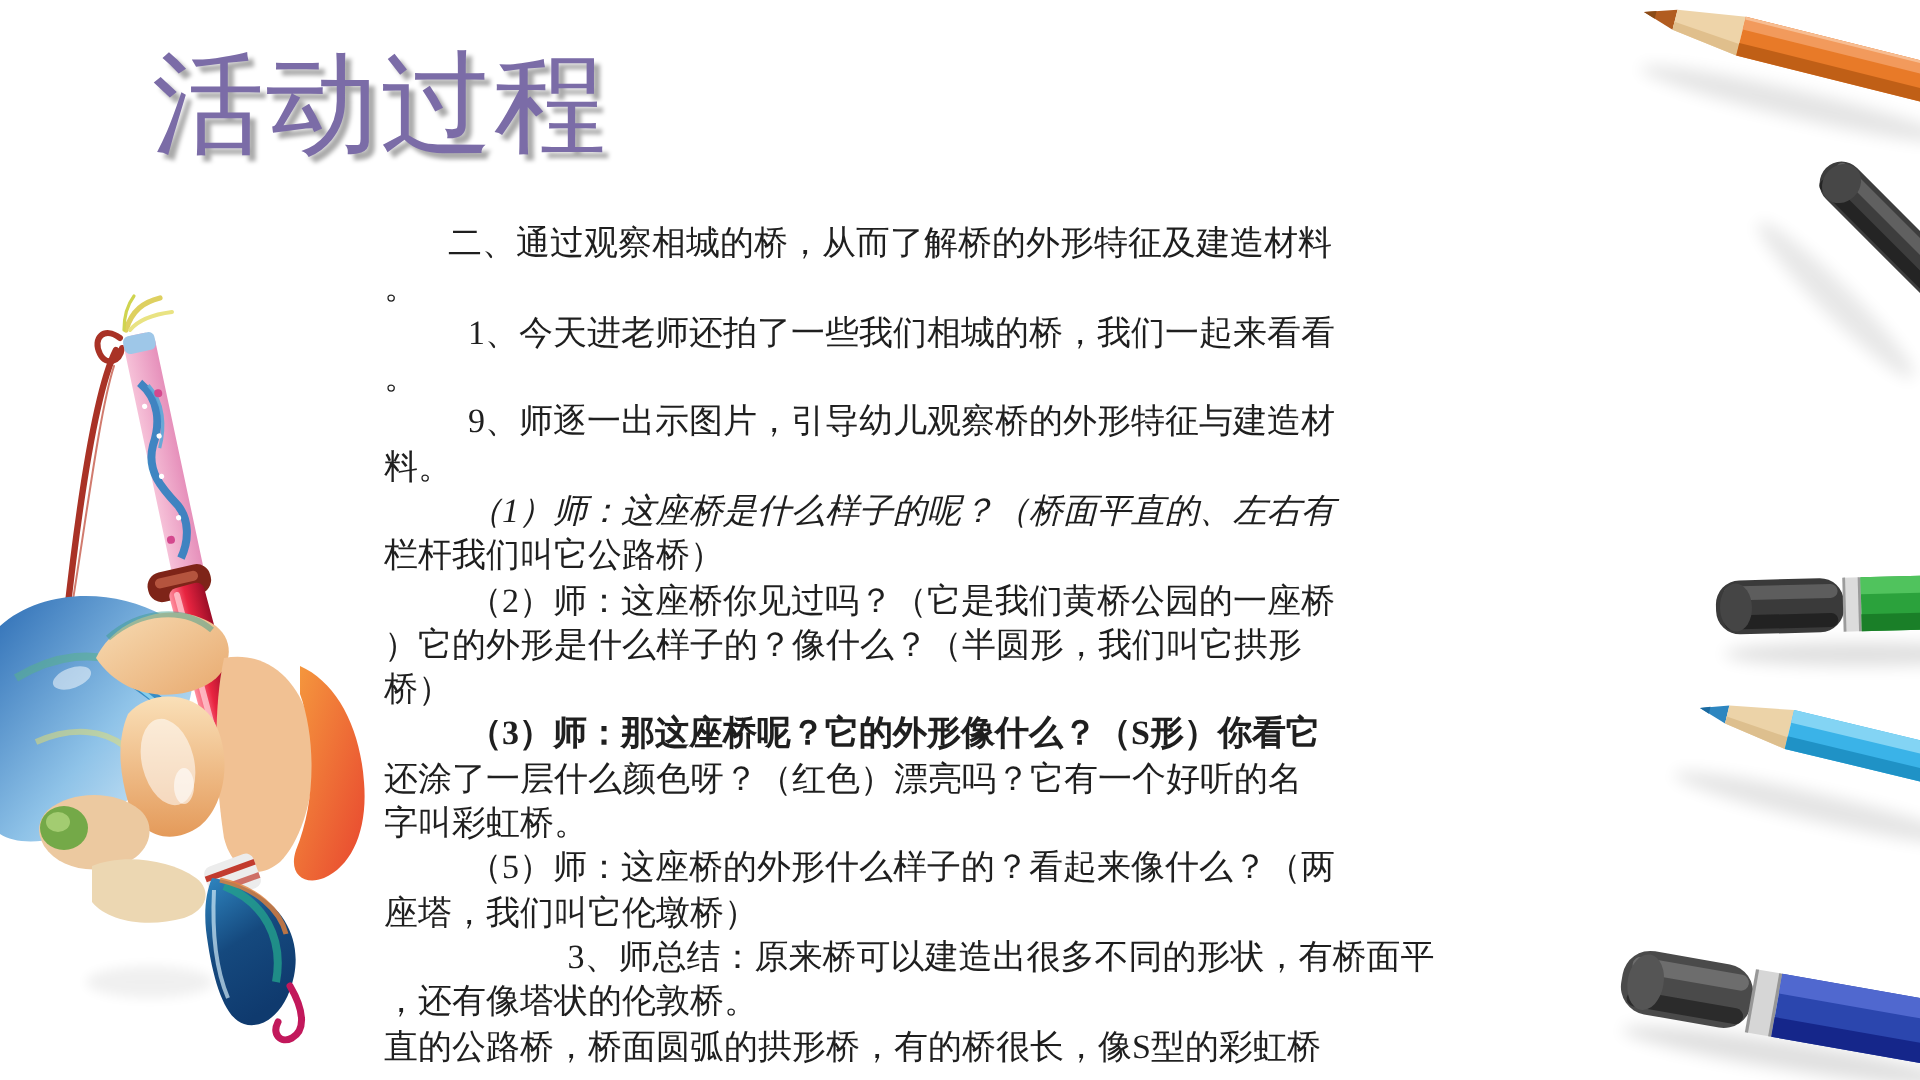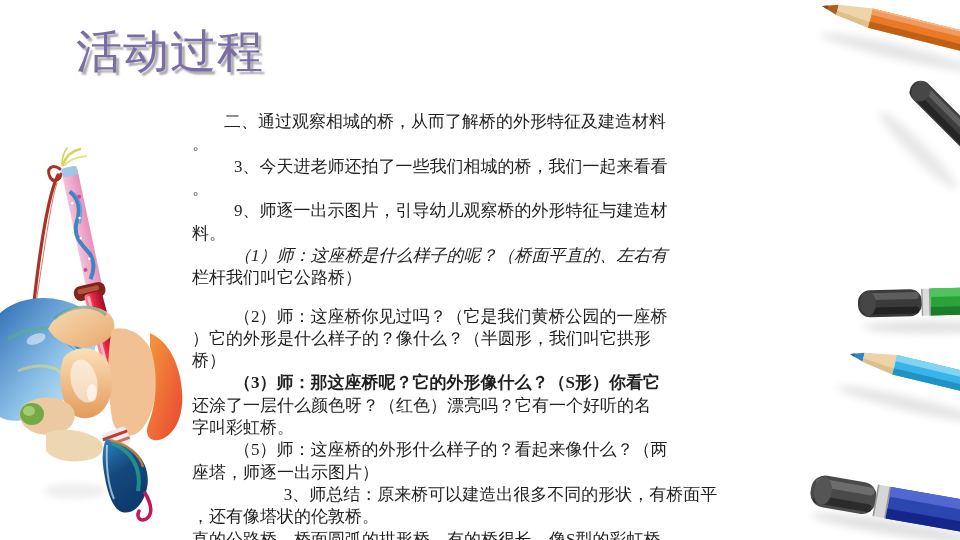--- a/index.html
+++ b/index.html
@@ -2,22 +2,22 @@
 <html><head>
 <meta charset="utf-8">
 <style>
   html,body{margin:0;padding:0;background:#888;}
   .slide{
     position:relative;width:960px;height:540px;background:#ffffff;
     overflow:hidden;font-family:"Liberation Serif","DejaVu Serif",serif;
   }
   .title{
     position:absolute;left:76px;top:28px;margin:0;
-    font-size:46px;font-weight:400;line-height:1;letter-spacing:1px;
-    font-family:Liberation Sans, sans-serif;
+    font-size:56px;font-weight:400;line-height:1;letter-spacing:1px;
+    font-family:Liberation Mono, monospace;
   }
   .body-text{
     position:absolute;left:192px;top:111px;width:575px;
     font-size:17px;color:#1f1f1f;
   }
   .body-line{
     white-space:pre;height:22.32px;line-height:22.32px;
     font-family:"Liberation Serif","DejaVu Serif",serif;
   }
   .hand-art{position:absolute;left:0;top:143px;pointer-events:none;}
@@ -26,34 +26,34 @@
 </head>
 <body>
 
 <div class="slide">
 
   <h1 class="title" style="color: rgb(123, 108, 167); text-shadow: rgb(169, 169, 169) 3px 3px 2px;">活动过程</h1>
 
   <div class="body-text">
       <div class="body-line" style="padding-left: 15px;">　二、通过观察相城的桥，从而了解桥的外形特征及建造材料</div>
       <div class="body-line">。</div>
-      <div class="body-line" style="padding-left: 8px;">　　3、今天进老师还拍了一些我们相城的桥，我们一起来看看</div>
+      <div class="body-line" style="padding-left: 8px;">　　1、今天进老师还拍了一些我们相城的桥，我们一起来看看</div>
       <div class="body-line">。</div>
       <div class="body-line" style="padding-left: 8px;">　　9、师逐一出示图片，引导幼儿观察桥的外形特征与建造材</div>
       <div class="body-line">料。</div>
       <div class="body-line" style="padding-left: 8px; font-style: italic;">　　（1）师：这座桥是什么样子的呢？（桥面平直的、左右有</div>
       <div class="body-line">栏杆我们叫它公路桥）</div>
-      <div class="body-line" style="padding-left: 8px; margin-top: 16px;">　　（2）师：这座桥你见过吗？（它是我们黄桥公园的一座桥</div>
+      <div class="body-line" style="padding-left: 8px;">　　（2）师：这座桥你见过吗？（它是我们黄桥公园的一座桥</div>
       <div class="body-line">）它的外形是什么样子的？像什么？（半圆形，我们叫它拱形</div>
       <div class="body-line">桥）</div>
       <div class="body-line" style="padding-left: 8px; font-weight: bold;">　　（3）师：那这座桥呢？它的外形像什么？（S形）你看它</div>
       <div class="body-line">还涂了一层什么颜色呀？（红色）漂亮吗？它有一个好听的名</div>
       <div class="body-line">字叫彩虹桥。</div>
       <div class="body-line" style="padding-left: 8px;">　　（5）师：这座桥的外形什么样子的？看起来像什么？（两</div>
-      <div class="body-line">座塔，师逐一出示图片）</div>
+      <div class="body-line">座塔，我们叫它伦墩桥）</div>
       <div class="body-line" style="padding-left: 8px; text-align: center;">　　3、师总结：原来桥可以建造出很多不同的形状，有桥面平</div>
       <div class="body-line">，还有像塔状的伦敦桥。</div>
       <div class="body-line">直的公路桥，桥面圆弧的拱形桥，有的桥很长，像S型的彩虹桥</div>
     </div>
 
   <svg class="hand-art" width="200" height="397" viewBox="0 0 200 397">
     <defs>
       <filter id="hb3" x="-60%" y="-60%" width="220%" height="220%">
           <feGaussianBlur stdDeviation="3"></feGaussianBlur>
         </filter>

